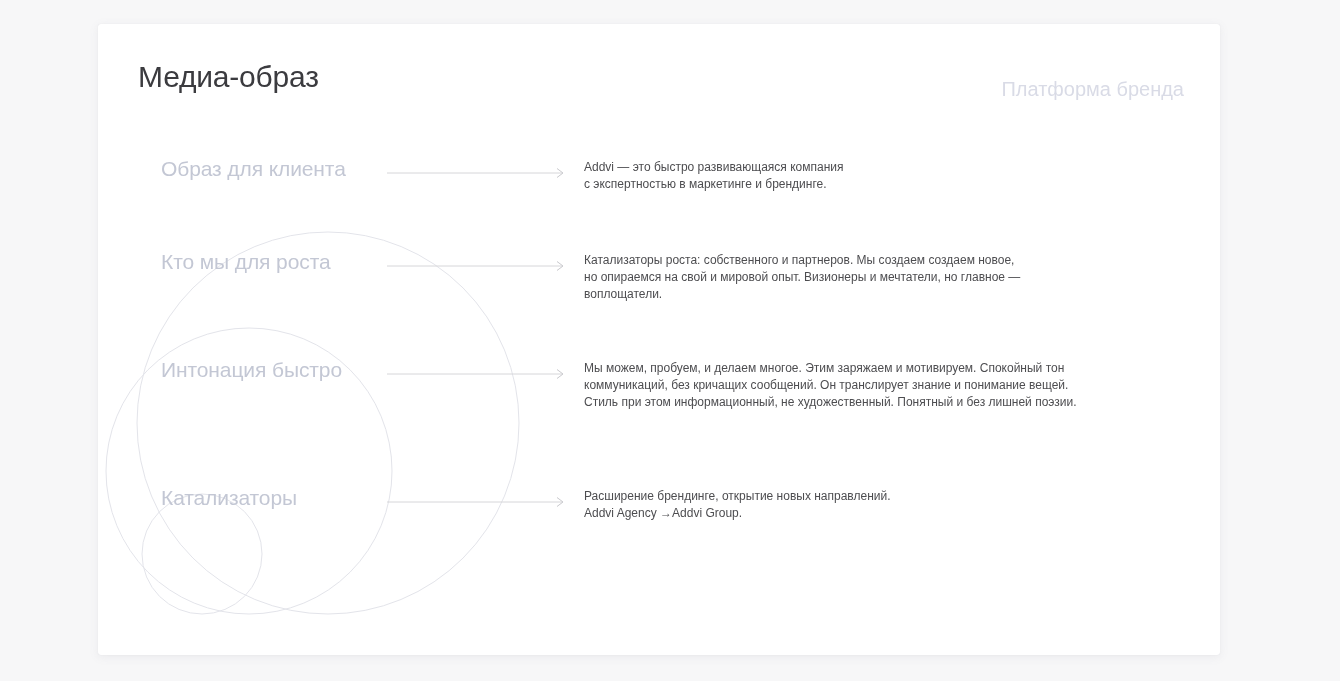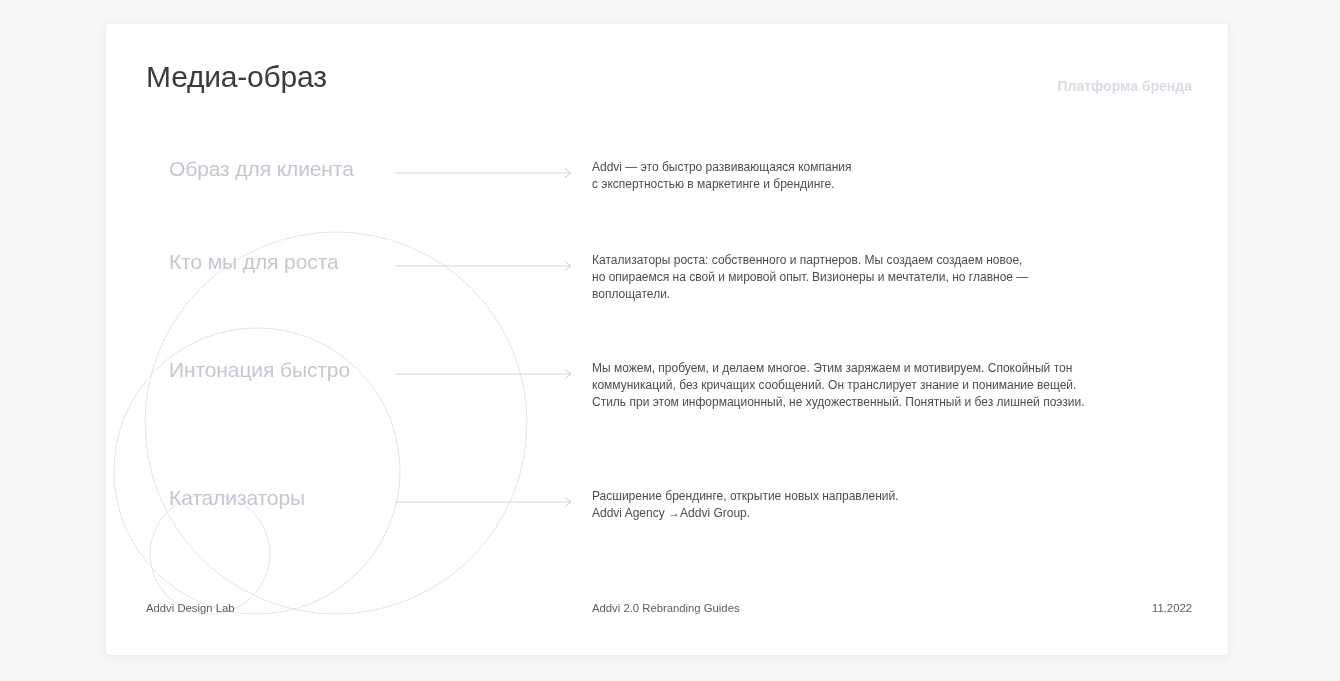--- a/index.html
+++ b/index.html
@@ -9,21 +9,21 @@
   body {
     width: 1340px;
     height: 681px;
     background: #f7f7f8;
     font-family: "Liberation Sans", sans-serif;
     overflow: hidden;
   }
 
   #slide-card {
     position: absolute;
-    left: 106px;
+    left: 98px;
     top: 24px;
     width: 1122px;
     height: 631px;
     background: #ffffff;
     border-radius: 3px;
     box-shadow: 0 2px 10px rgba(120,120,135,0.10),
                 0 0 1px rgba(120,120,135,0.18);
     overflow: hidden;
   }
 
@@ -52,22 +52,22 @@
     font-size: 30px;
     font-weight: 400;
     color: #3b3b3f;
     letter-spacing: -0.2px;
     white-space: nowrap;
   }
   #header-subtitle {
     position: absolute;
     right: 36px;
     top: 54px;
-    font-size: 14px;
-    font-weight: 700;
+    font-size: 20px;
+    font-weight: 400;
     color: #d9dbe6;
     white-space: nowrap;
   }
 
   
   .row {
     position: absolute;
     left: 0;
     width: 1122px;
   }
@@ -181,19 +181,14 @@
   <div class="row" id="row-3">
     <div class="row-label" style="top:462px">Катализаторы</div>
     <svg class="row-connector" style="top:472px" width="182" height="12" viewBox="0 0 182 12">
       <line x1="0" y1="6" x2="175" y2="6" stroke="#d6d6d9" stroke-width="1"></line>
       <polyline points="170,1.5 176,6 170,10.5" fill="none" stroke="#c9c9cd" stroke-width="1"></polyline>
     </svg>
     <div class="row-text" style="top:464px">Расширение брендинге, открытие новых направлений.
 Addvi Agency →Addvi Group.</div>
   </div>
 
-  <div id="slide-footer">
-    <div id="footer-left">Addvi Design Lab</div>
-    <div id="footer-center">Addvi 2.0 Rebranding Guides</div>
-    <div id="footer-right">11.2022</div>
-  </div>
 
 </div>
 
 </body></html>

